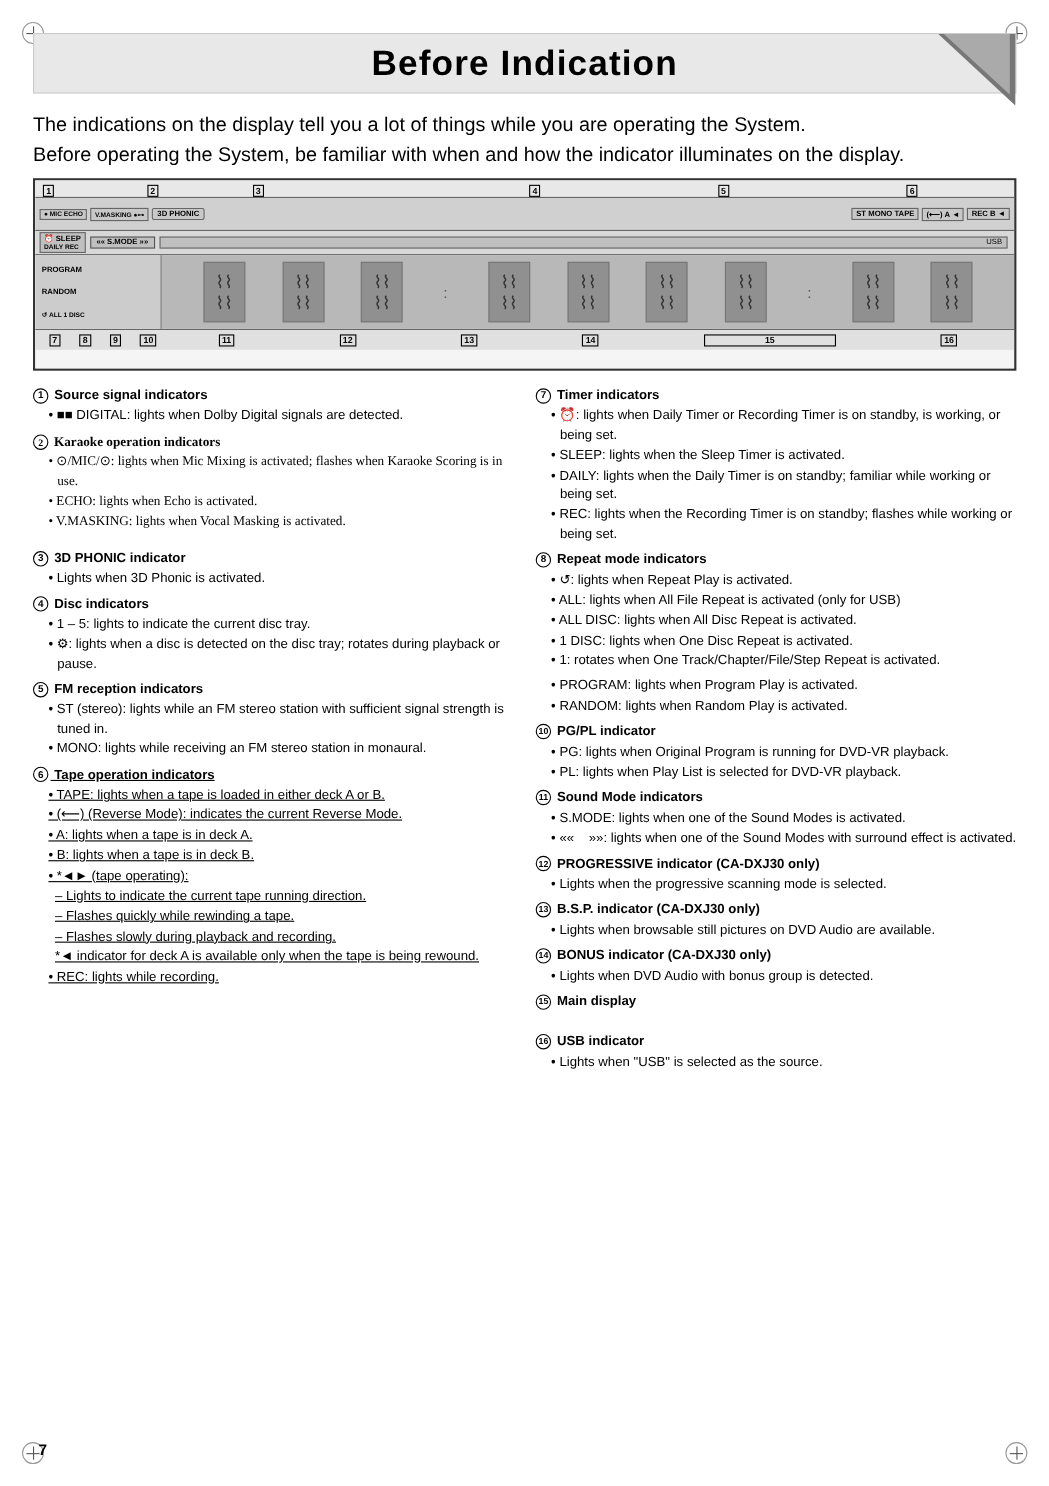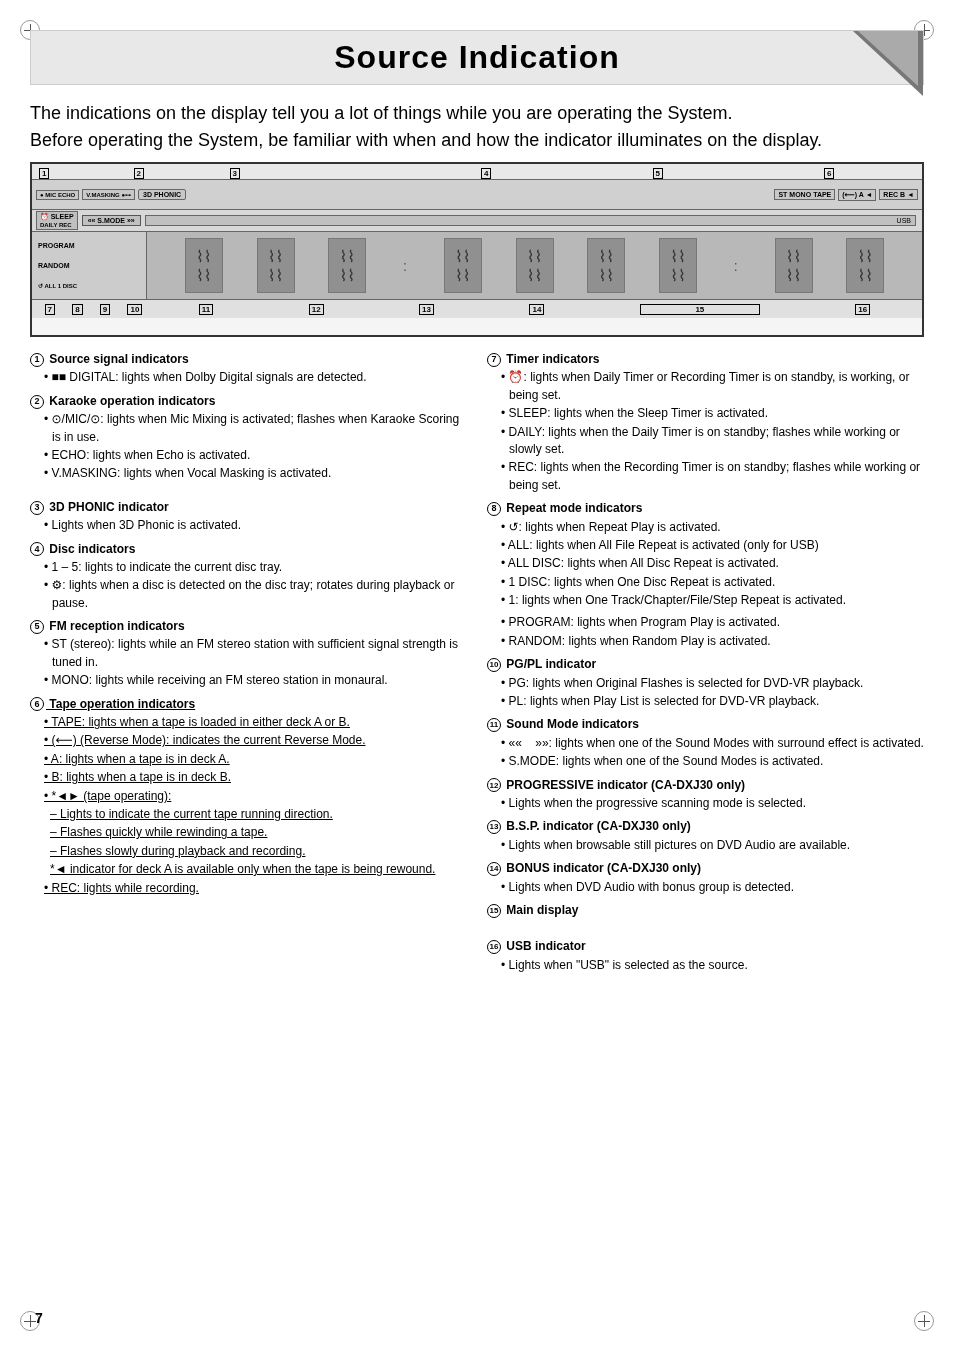--- a/index.html
+++ b/index.html
@@ -130,21 +130,21 @@
 <body>
 
 <div class="corner-mark crosshair corner-tl"></div>
 <div class="corner-mark crosshair corner-tr"></div>
 <div class="corner-mark crosshair corner-bl"></div>
 <div class="corner-mark crosshair corner-br"></div>
 
 <div style="position:absolute; top:32px; left:42px; font-size:9px; color:#555;">Indication.fm  Page 7  Tuesday, November 27, 2007  12:51 PM</div>
 
 <div class="header-bar">
-  <div class="header-title">Source Indication</div>
+  <div class="header-title">Before Indication</div>
 
   <div style="position:absolute; right:0; top:0; width:0; height:0; border-left:70px solid transparent; border-top:65px solid #777;"></div>
   <div style="position:absolute; right:5px; top:0; width:0; height:0; border-left:60px solid transparent; border-top:55px solid #aaa;"></div>
 </div>
 
 <div class="intro-text">
   <div>The indications on the display tell you a lot of things while you are operating the System.</div>
   <div>Before operating the System, be familiar with when and how the indicator illuminates on the display.</div>
 </div>
 
@@ -275,21 +275,21 @@
 
 <div class="content-area">
 
   <div class="col-left">
 
     <div>
       <div class="section-title"><span class="num-circle">1</span> Source signal indicators</div>
       <div class="bullet-item">• ■■ DIGITAL: lights when Dolby Digital signals are detected.</div>
     </div>
 
-    <div style="margin-top:5px;">
+    <div style="margin-top:5px;font-family:Liberation Serif, serif;">
       <div class="section-title"><span class="num-circle">2</span> Karaoke operation indicators</div>
       <div class="bullet-item">• ⊙/MIC/⊙: lights when Mic Mixing is activated; flashes when Karaoke Scoring is in use.</div>
       <div class="bullet-item">• ECHO: lights when Echo is activated.</div>
       <div class="bullet-item">• V.MASKING: lights when Vocal Masking is activated.</div>
     </div>
 
     <div style="margin-top:16px;">
       <div class="section-title"><span class="num-circle">3</span> 3D PHONIC indicator</div>
       <div class="bullet-item">• Lights when 3D Phonic is activated.</div>
     </div>
@@ -321,48 +321,48 @@
     </div>
 
   </div>
 
   <div class="col-right">
 
     <div>
       <div class="section-title"><span class="num-circle">7</span> Timer indicators</div>
       <div class="bullet-item">• ⏰: lights when Daily Timer or Recording Timer is on standby, is working, or being set.</div>
       <div class="bullet-item">• SLEEP: lights when the Sleep Timer is activated.</div>
-      <div class="bullet-item">• DAILY: lights when the Daily Timer is on standby; flashes while working or slowly set.</div>
+      <div class="bullet-item">• DAILY: lights when the Daily Timer is on standby; familiar while working or being set.</div>
       <div class="bullet-item">• REC: lights when the Recording Timer is on standby; flashes while working or being set.</div>
     </div>
 
     <div style="margin-top:5px;">
       <div class="section-title"><span class="num-circle">8</span> Repeat mode indicators</div>
       <div class="bullet-item">• ↺: lights when Repeat Play is activated.</div>
       <div class="bullet-item">• ALL: lights when All File Repeat is activated (only for USB)</div>
       <div class="bullet-item">• ALL DISC: lights when All Disc Repeat is activated.</div>
       <div class="bullet-item">• 1 DISC: lights when One Disc Repeat is activated.</div>
-      <div class="bullet-item">• 1: lights when One Track/Chapter/File/Step Repeat is activated.</div>
+      <div class="bullet-item">• 1: rotates when One Track/Chapter/File/Step Repeat is activated.</div>
     </div>
 
     <div style="margin-top:5px;">
       <div class="bullet-item">• PROGRAM: lights when Program Play is activated.</div>
       <div class="bullet-item">• RANDOM: lights when Random Play is activated.</div>
     </div>
 
     <div style="margin-top:5px;">
       <div class="section-title"><span class="num-circle" style="font-size:8px;">10</span> PG/PL indicator</div>
-      <div class="bullet-item">• PG: lights when Original Flashes is selected for DVD-VR playback.</div>
+      <div class="bullet-item">• PG: lights when Original Program is running for DVD-VR playback.</div>
       <div class="bullet-item">• PL: lights when Play List is selected for DVD-VR playback.</div>
     </div>
 
     <div style="margin-top:5px;">
       <div class="section-title"><span class="num-circle" style="font-size:8px;">11</span> Sound Mode indicators</div>
+      <div class="bullet-item">• S.MODE: lights when one of the Sound Modes is activated.</div>
       <div class="bullet-item">• «« &nbsp; &nbsp;»»: lights when one of the Sound Modes with surround effect is activated.</div>
-      <div class="bullet-item">• S.MODE: lights when one of the Sound Modes is activated.</div>
     </div>
 
     <div style="margin-top:5px;">
       <div class="section-title"><span class="num-circle" style="font-size:8px;">12</span> PROGRESSIVE indicator (CA-DXJ30 only)</div>
       <div class="bullet-item">• Lights when the progressive scanning mode is selected.</div>
     </div>
 
     <div style="margin-top:5px;">
       <div class="section-title"><span class="num-circle" style="font-size:8px;">13</span> B.S.P. indicator (CA-DXJ30 only)</div>
       <div class="bullet-item">• Lights when browsable still pictures on DVD Audio are available.</div>

